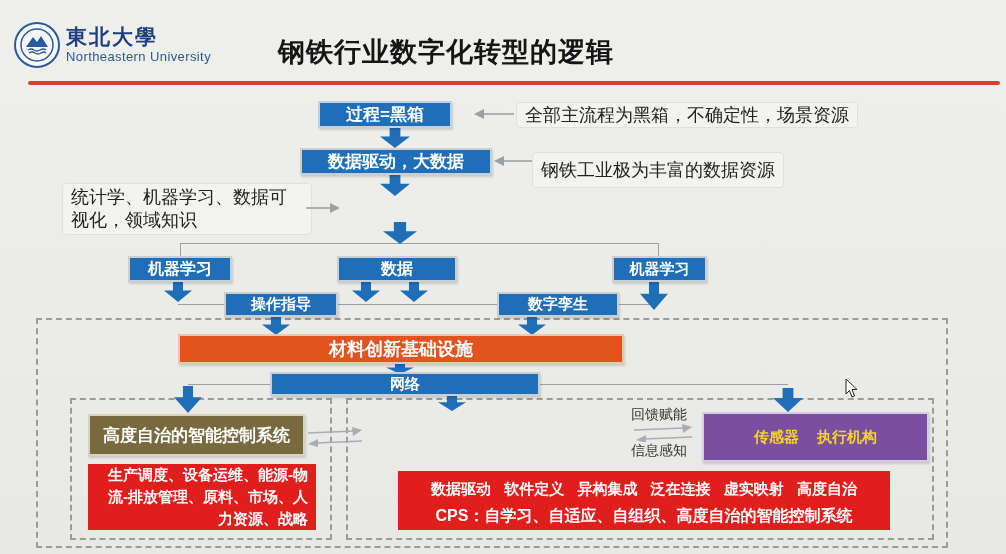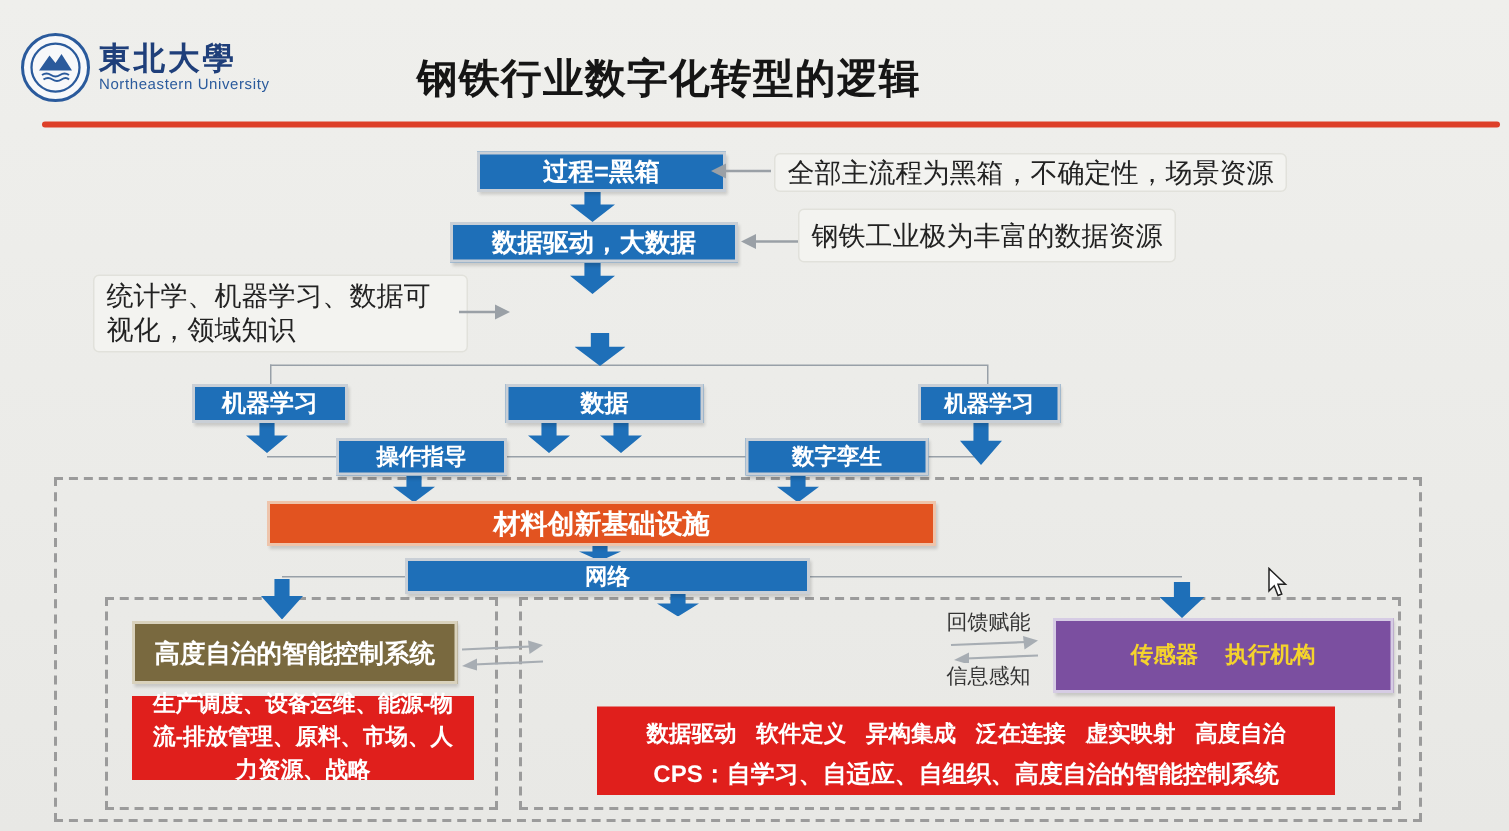--- a/index.html
+++ b/index.html
@@ -3,21 +3,21 @@
 <meta charset="utf-8">
 <style>
   html,body{margin:0;padding:0;}
   body{font-family:"Liberation Sans","DejaVu Sans",sans-serif;background:#d8d8d6;}
   .canvas{position:relative;width:1006px;height:554px;background:linear-gradient(180deg,#efefec 0%,#ebebe8 60%,#e8e8e5 100%);overflow:hidden;margin:0 auto;}
 
   
   .logo-wrap{position:absolute;left:14px;top:22px;display:flex;align-items:center;gap:6px;}
   .logo-circle{width:46px;height:46px;border-radius:50%;border:2px solid #2a5a9c;background:#f7f8fa;display:flex;align-items:center;justify-content:center;box-sizing:border-box;}
   .logo-cn{font-size:21px;font-weight:700;color:#1f3f7a;font-family:"Liberation Serif","DejaVu Serif",serif;letter-spacing:2px;line-height:1.1;}
-  .logo-en{font-size:10px;color:#2a5a9c;letter-spacing:0.4px;}
+  .logo-en{font-size:13px;color:#2a5a9c;letter-spacing:0.4px;}
   .title{position:absolute;left:278px;top:34px;width:460px;font-size:27px;font-weight:800;color:#151515;letter-spacing:1px;}
   .redline{position:absolute;left:28px;top:81px;width:972px;height:4px;background:#dd3f28;border-radius:2px;}
 
   
   .bbox{position:absolute;background:#1e6fb8;border:2px solid #c9cfd6;box-sizing:border-box;color:#fff;font-weight:700;display:flex;align-items:center;justify-content:center;z-index:2;box-shadow:1px 2px 2px rgba(0,0,0,.15);}
   .note{position:absolute;background:#f3f3f0;border:1px solid #e1e1db;border-radius:4px;color:#222;display:flex;align-items:center;padding:0 8px;box-sizing:border-box;}
   .plain-label{position:absolute;color:#333;font-size:14px;z-index:3;}
 
   
   .dar{position:absolute;background:#1e6fb8;clip-path:polygon(32% 0,68% 0,68% 42%,100% 42%,50% 100%,0 42%,32% 42%);z-index:1;}
@@ -44,34 +44,34 @@
       </svg>
     </div>
     <div>
       <div class="logo-cn">東北大學</div>
       <div class="logo-en">Northeastern University</div>
     </div>
   </div>
   <div class="title">钢铁行业数字化转型的逻辑</div>
   <div class="redline"></div>
 
-  <div class="bbox" style="left:318px;top:101px;width:166px;height:27px;font-size:17px;">过程=黑箱</div>
+  <div class="bbox" style="left:318px;top:101px;width:134px;height:27px;font-size:17px;">过程=黑箱</div>
   <div class="bbox" style="left:300px;top:148px;width:192px;height:27px;font-size:17px;">数据驱动，大数据</div>
   <div class="bbox" style="left:128px;top:256px;width:104px;height:26px;font-size:16px;">机器学习</div>
-  <div class="bbox" style="left:337px;top:256px;width:132px;height:26px;font-size:16px;">数据</div>
+  <div class="bbox" style="left:337px;top:256px;width:120px;height:26px;font-size:16px;">数据</div>
   <div class="bbox" style="left:612px;top:256px;width:95px;height:26px;font-size:15px;">机器学习</div>
   <div class="bbox" style="left:224px;top:292px;width:114px;height:25px;font-size:15px;">操作指导</div>
   <div class="bbox" style="left:471px;top:292px;width:122px;height:25px;font-size:15px;margin-left:26px;">数字孪生</div>
 
   <div class="note" style="left:516px;top:102px;height:26px;font-size:18px;">全部主流程为黑箱，不确定性，场景资源</div>
   <svg class="svgpos" style="left:474px;top:107px;" width="42" height="14">
     <line x1="8" y1="7" x2="40" y2="7" stroke="#9aa0a6" stroke-width="1.6"></line>
     <path d="M0,7 L10,2 L10,12 Z" fill="#9aa0a6"></path>
   </svg>
-  <div class="note" style="left:532px;top:139px;height:36px;font-size:18px;">钢铁工业极为丰富的数据资源</div>
+  <div class="note" style="left:532px;top:152px;height:36px;font-size:18px;">钢铁工业极为丰富的数据资源</div>
   <svg class="svgpos" style="left:494px;top:154px;" width="40" height="14">
     <line x1="8" y1="7" x2="38" y2="7" stroke="#9aa0a6" stroke-width="1.6"></line>
     <path d="M0,7 L10,2 L10,12 Z" fill="#9aa0a6"></path>
   </svg>
   <div class="note" style="left:62px;top:183px;width:250px;height:52px;font-size:18px;line-height:1.3;">统计学、机器学习、数据可视化，领域知识</div>
   <svg class="svgpos" style="left:306px;top:201px;" width="34" height="14">
     <line x1="0" y1="7" x2="26" y2="7" stroke="#9aa0a6" stroke-width="1.6"></line>
     <path d="M34,7 L24,2 L24,12 Z" fill="#9aa0a6"></path>
   </svg>
 
@@ -119,21 +119,21 @@
 
   <div class="plain-label" style="left:631px;top:406px;">回馈赋能</div>
   <svg class="svgpos" style="left:632px;top:424px;" width="62" height="18">
     <line x1="2" y1="6" x2="52" y2="4" stroke="#a7adb3" stroke-width="1.5"></line>
     <path d="M60,3 L50,0 L51,9 Z" fill="#a7adb3"></path>
     <line x1="60" y1="13" x2="12" y2="15" stroke="#a7adb3" stroke-width="1.5"></line>
     <path d="M4,16 L14,11 L14,19 Z" fill="#a7adb3"></path>
   </svg>
   <div class="plain-label" style="left:631px;top:442px;">信息感知</div>
 
-  <div class="redbox" style="left:88px;top:464px;width:228px;height:56px;font-size:15px;line-height:1.45;justify-content:flex-start;padding:2px 8px;text-align:center;">生产调度、设备运维、能源-物流-排放管理、原料、市场、人力资源、战略</div>
+  <div class="redbox" style="left:88px;top:464px;width:228px;height:66px;font-size:15px;line-height:1.45;justify-content:flex-start;padding:2px 8px;text-align:right;">生产调度、设备运维、能源-物流-排放管理、原料、市场、人力资源、战略</div>
   <div class="redbox" style="left:398px;top:471px;width:492px;height:37px;font-size:15px;word-spacing:9px;">数据驱动 软件定义 异构集成 泛在连接 虚实映射 高度自治</div>
   <div class="redbox" style="left:398px;top:502px;width:492px;height:28px;font-size:16px;">CPS：自学习、自适应、自组织、高度自治的智能控制系统</div>
 
   <svg class="svgpos" style="left:845px;top:378px;z-index:10;" width="15" height="21">
     <path d="M1,1 L1,16 L4.5,12.5 L7,19 L9.5,18 L7,11.5 L12,11.5 Z" fill="#fff" stroke="#222" stroke-width="1"></path>
   </svg>
 
 </div>
 
 </body></html>

